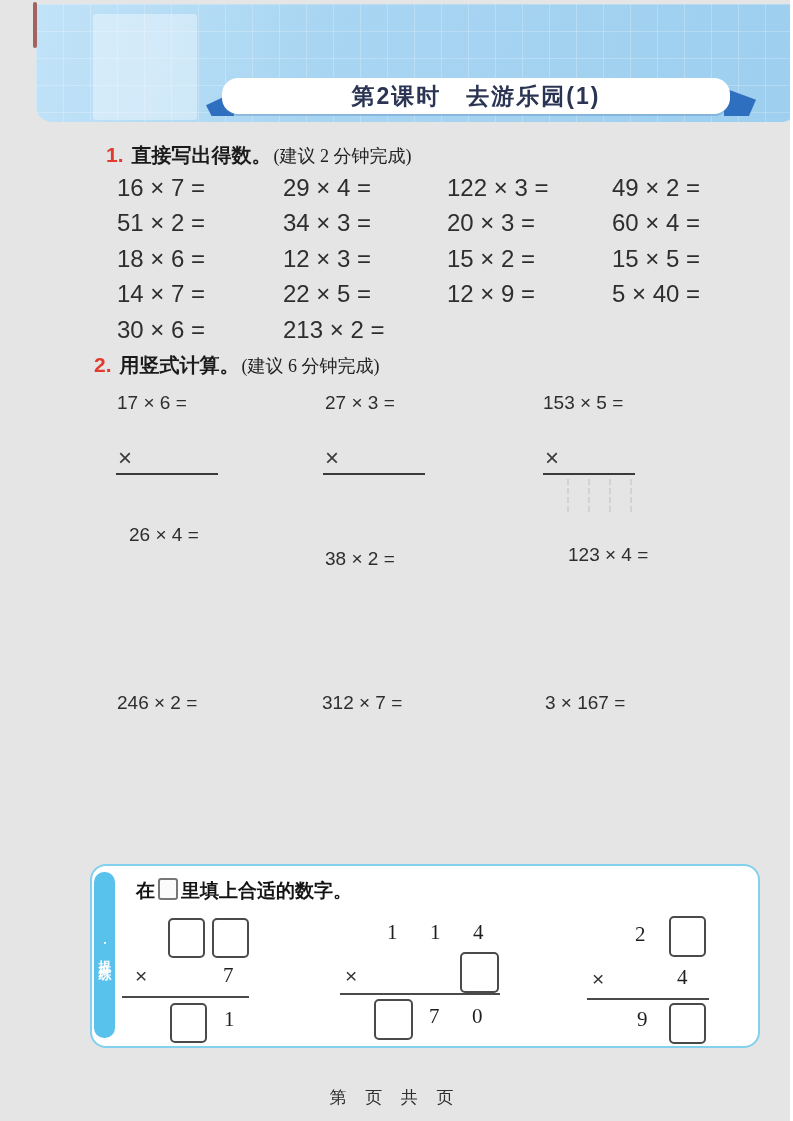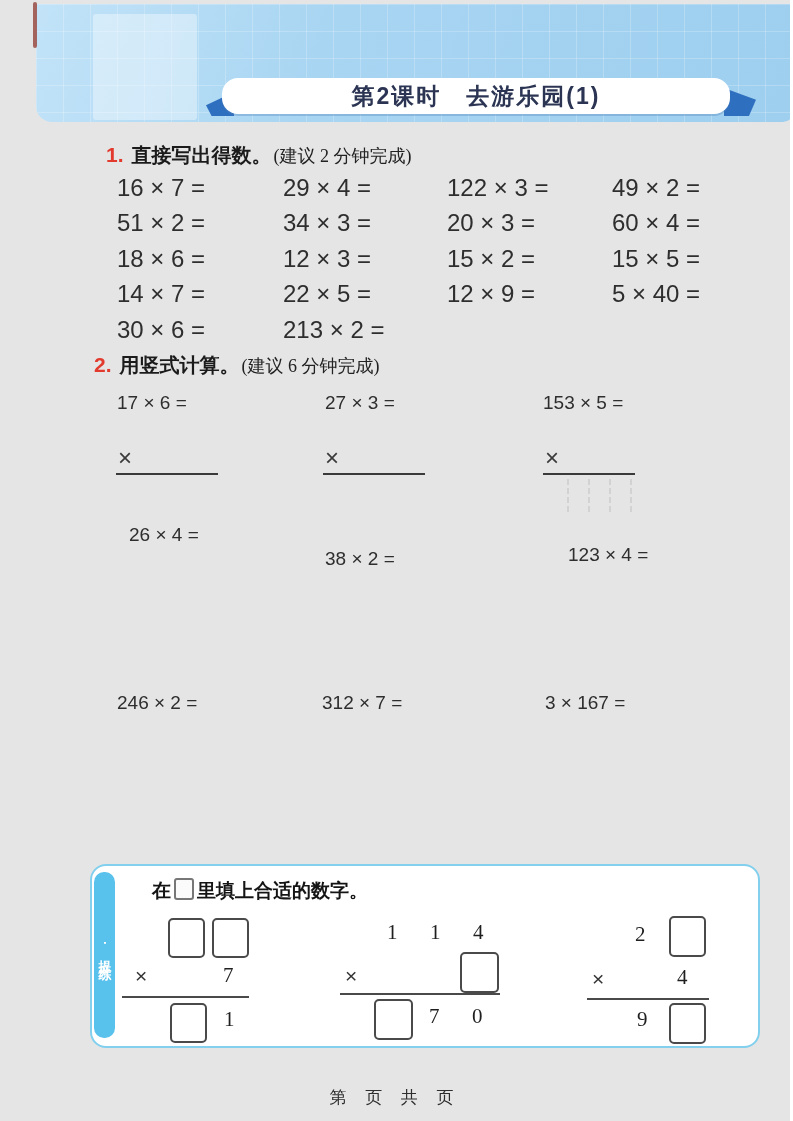--- a/index.html
+++ b/index.html
@@ -76,21 +76,21 @@
   .boost-tab{
     position:absolute; left:2px; top:6px; width:21px; height:166px;
     background:#58c1ec; border-radius:10px;
     display:flex; align-items:center; justify-content:center;
   }
   .boost-tab span{
     writing-mode:vertical-rl; color:#ffffff; font-size:13px;
     letter-spacing:4px; font-weight:bold;
   }
   .boost-instruction{
-    position:absolute; left:60px; top:12px; font-weight:bold; font-size:19px; color:#141414;
+    position:absolute; left:44px; top:12px; font-weight:bold; font-size:19px; color:#141414;
   }
   .blank-box-inline{
     display:inline-block; width:16px; height:18px; border:2px solid #777;
     border-radius:3px; vertical-align:-3px; margin:0 3px; background:#fbfbfb;
   }
   .pz-digit{position:absolute; font-family:"Liberation Serif", serif; font-size:21px; color:#1f1f1f;}
   .pz-times{position:absolute; font-size:21px; color:#333;}
   .pz-box{position:absolute; border:2px solid #4a4a4a; border-radius:5px; background:#fff;}
   .pz-line{position:absolute; border-bottom:2px solid #4a4a4a;}
 

